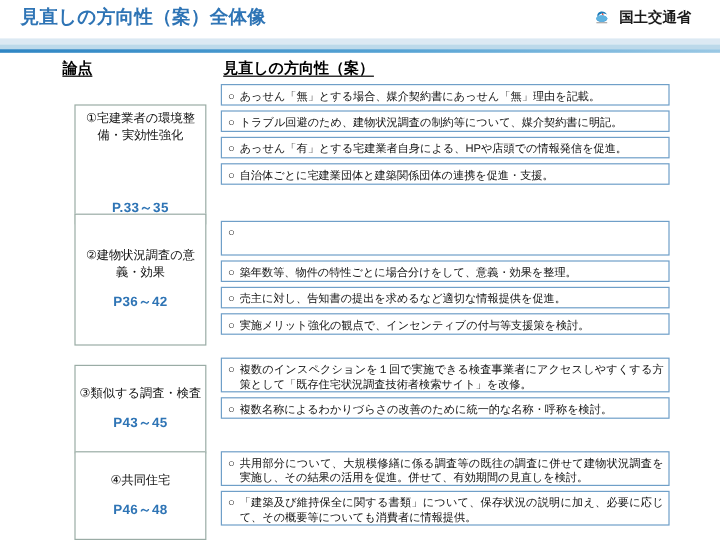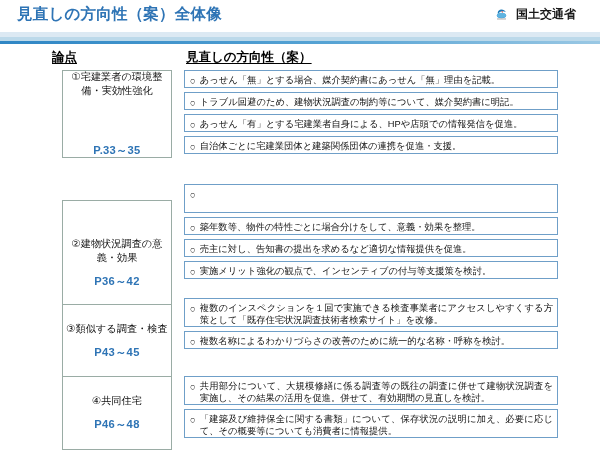--- a/index.html
+++ b/index.html
@@ -89,21 +89,21 @@
 <div class="divider">
   <div class="d1"></div>
     <div class="d2"></div>
     <div class="d3"></div>
 </div>
 
 <div class="colhead left">論点</div>
 <div class="colhead right">見直しの方向性（案）</div>
 
 <div class="body" id="body-root">
-    <div class="topic" style="top: 4px; height: 88px; gap: 36px;">
+    <div class="topic" style="top: 21px; height: 100px; gap: 36px;">
       <div class="topic-label">①宅建業者の環境整備・実効性強化</div>
       <div class="topic-pages">P.33～35</div>
     </div>
     <div class="items" style="top: 4px;">
       <div class="item" style="height: 18px;">
         <span class="bullet">○</span>
         <span class="itxt">あっせん「無」とする場合、媒介契約書にあっせん「無」理由を記載。</span>
       </div>
       <div class="item" style="height: 18px;">
         <span class="bullet">○</span>
@@ -111,21 +111,21 @@
       </div>
       <div class="item" style="height: 18px;">
         <span class="bullet">○</span>
         <span class="itxt">あっせん「有」とする宅建業者自身による、HPや店頭での情報発信を促進。</span>
       </div>
       <div class="item" style="height: 18px;">
         <span class="bullet">○</span>
         <span class="itxt">自治体ごとに宅建業団体と建築関係団体の連携を促進・支援。</span>
       </div>
     </div>
-    <div class="topic" style="top: 134px; height: 126px;">
+    <div class="topic" style="top: 112px; height: 110px;">
       <div class="topic-label">②建物状況調査の意義・効果</div>
       <div class="topic-pages">P36～42</div>
     </div>
     <div class="items" style="top: 118px;">
       <div class="item" style="height: 29px;">
         <span class="bullet">○</span>
       </div>
       <div class="item" style="height: 18px;">
         <span class="bullet">○</span>
         <span class="itxt">築年数等、物件の特性ごとに場合分けをして、意義・効果を整理。</span>

